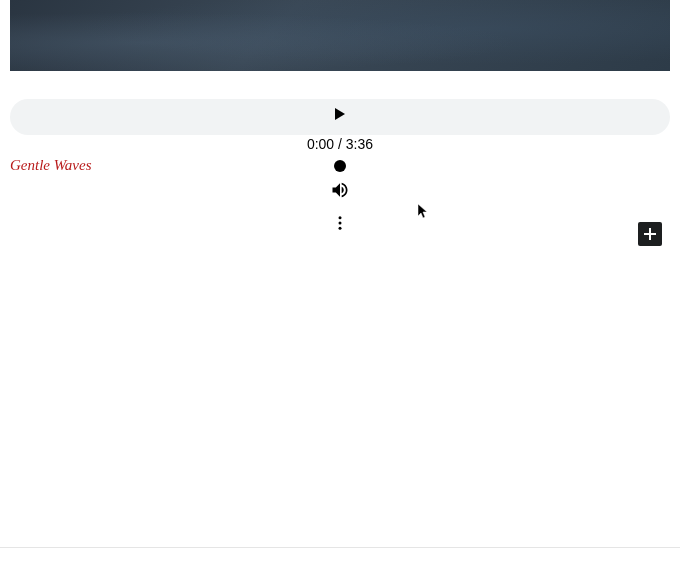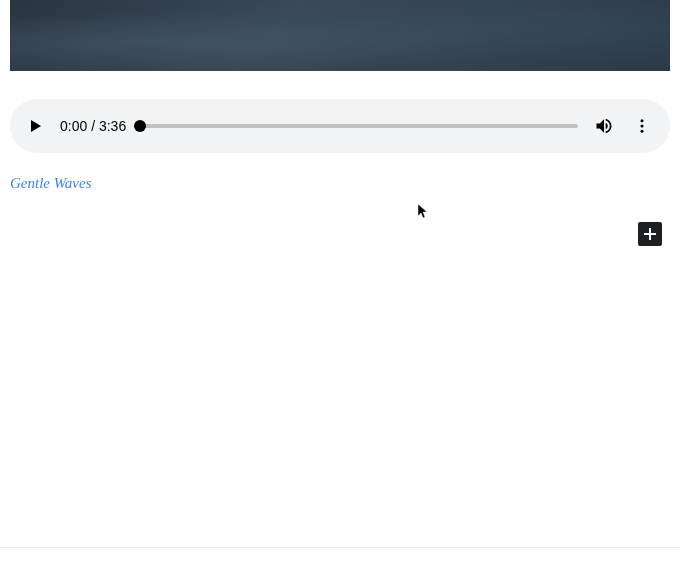--- a/index.html
+++ b/index.html
@@ -24,27 +24,28 @@
     .hero-image::before {
       content: '';
       position: absolute;
       inset: 0;
       background: 
         radial-gradient(ellipse at 20% 60%, rgba(80,100,120,0.4) 0%, transparent 50%),
         radial-gradient(ellipse at 70% 40%, rgba(60,80,100,0.5) 0%, transparent 60%);
     }
     .audio-player {
       margin: 28px 10px 0 10px;
-      height: 54px;
+      height: 36px;
       background: #f1f3f4;
       border-radius: 27px;
       display: flex;
       align-items: center;
       padding: 7px 16px;
       gap: 14px;
+      flex-direction: column;
     }
     .play-btn {
       width: 20px;
       height: 20px;
       display: flex;
       align-items: center;
       justify-content: center;
       cursor: pointer;
     }
     .play-btn svg {
@@ -82,21 +83,21 @@
       justify-content: center;
       cursor: pointer;
     }
     .volume-btn svg, .more-btn svg {
       fill: #000;
     }
     .caption {
       margin: 22px 0 0 10px;
       font-style: italic;
       font-size: 15px;
-      color: #3b82f6;
+      color: #b91c1c;
     }
     .cursor {
       position: absolute;
       left: 418px;
       top: 204px;
       pointer-events: none;
     }
     .add-button {
       position: absolute;
       right: 18px;

